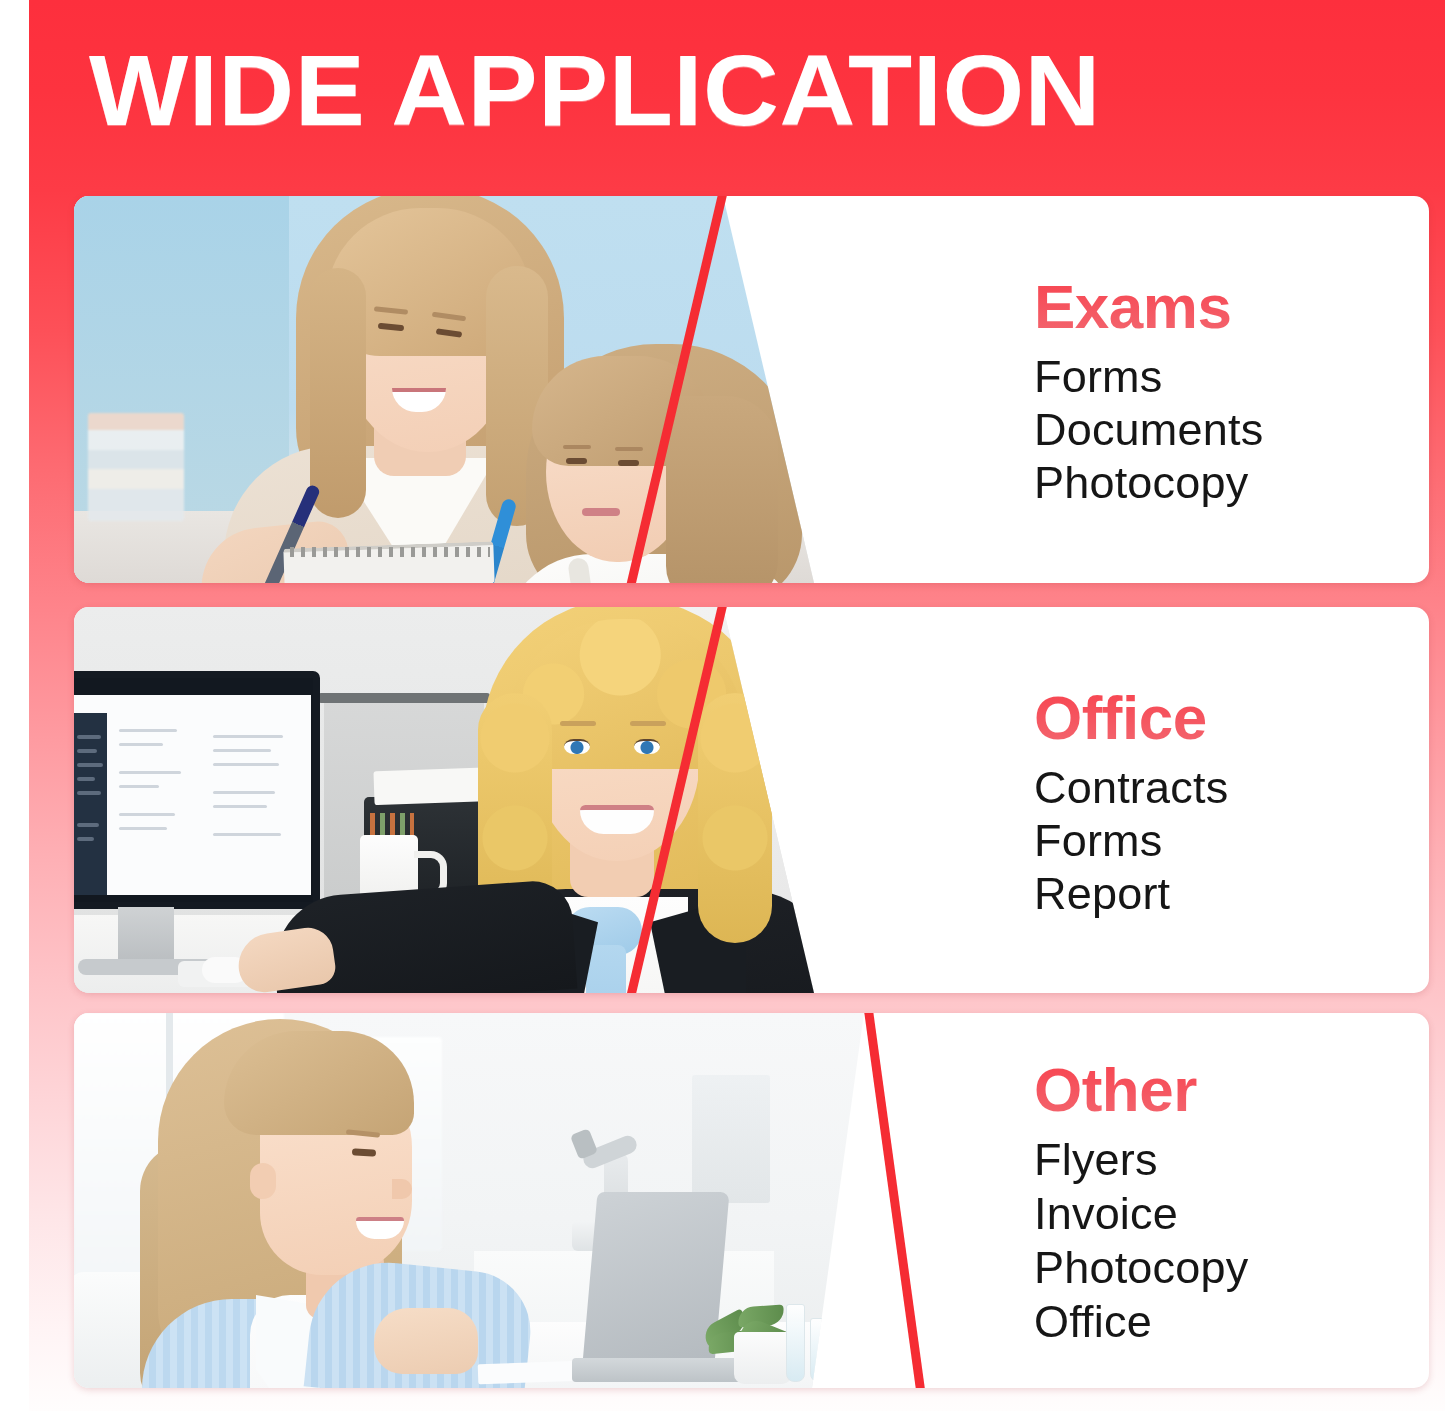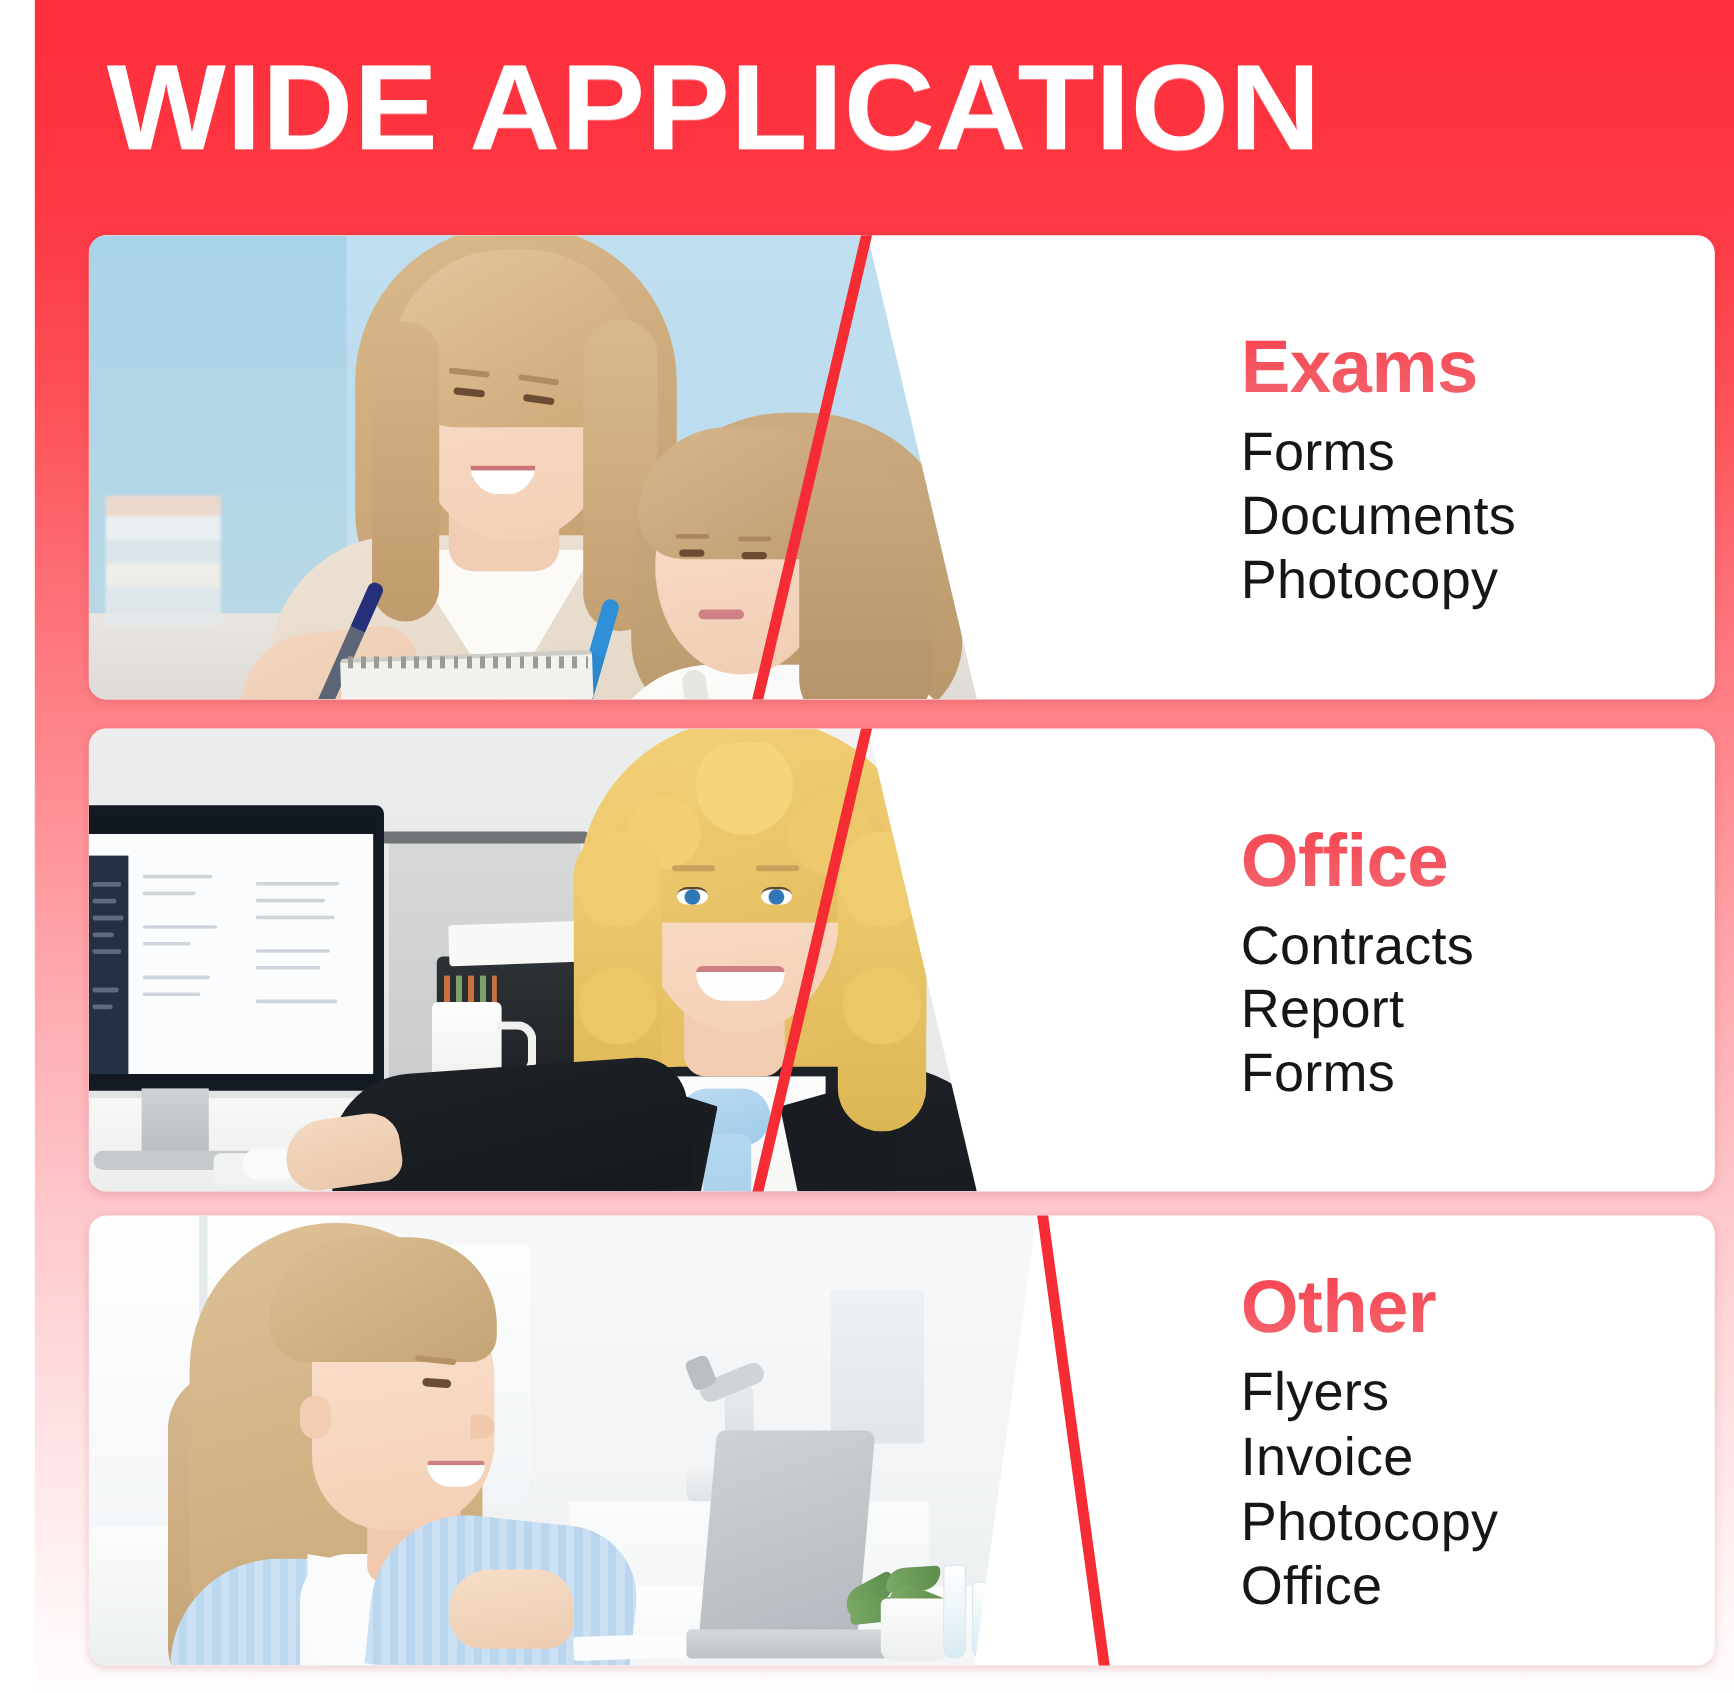--- a/index.html
+++ b/index.html
@@ -532,22 +532,22 @@
           <div class="w-hand"></div>
         </div>
       </div>
 
       <div class="diag-rule"></div>
 
       <div class="text-pane">
         <h2 class="cat-title">Office</h2>
         <ul class="cat-list">
           <li>Contracts</li>
+          <li>Forms</li>
           <li>Report</li>
-          <li>Forms</li>
         </ul>
       </div>
 
     </div>
   </div>
 
   <div class="card card-3">
     <div class="card-inner">
 
       <div class="photo-pane">

